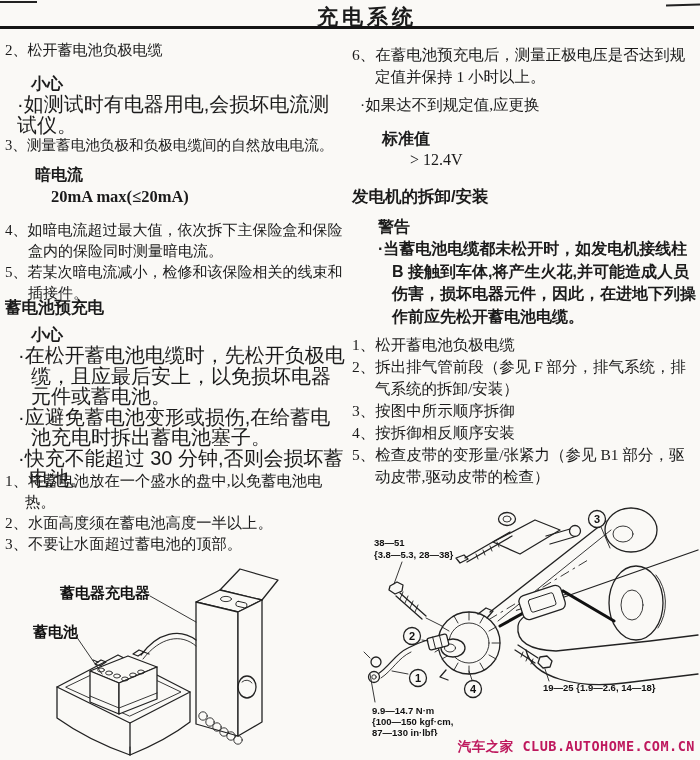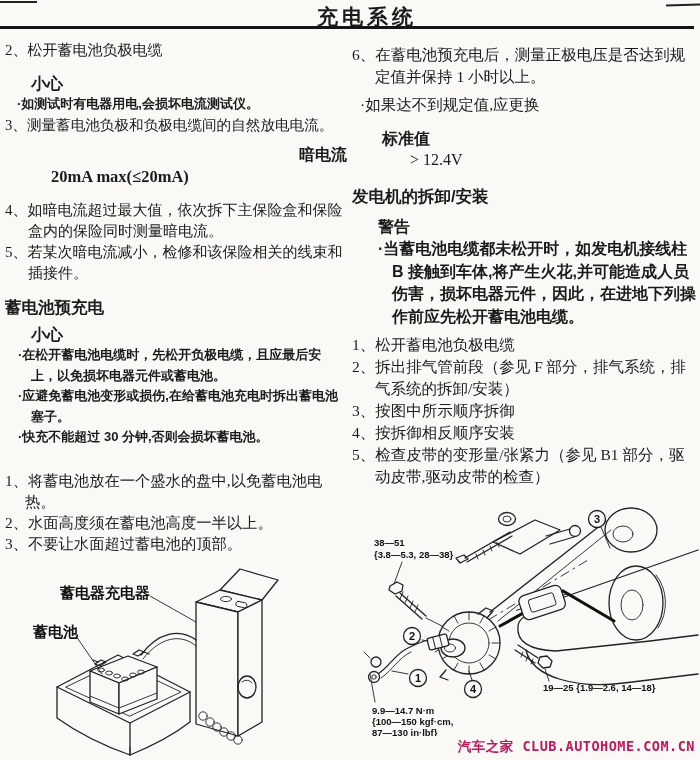--- a/index.html
+++ b/index.html
@@ -17,29 +17,29 @@
   }
   .rule-main{position:absolute;top:26px;left:0;width:694px;height:2.5px;background:#151515;}
   .rule-frag-tl{position:absolute;top:1px;left:0;width:37px;height:2px;background:#222;}
   .rule-frag-tr{position:absolute;top:4px;left:666px;width:34px;height:2px;background:#222;transform:rotate(-2deg);}
 
   
   .col{position:absolute;}
   .step{font-size:15px;line-height:21px;text-indent:-23px;padding-left:23px;}
   .stepR{font-size:15.5px;line-height:22px;text-indent:-23px;padding-left:23px;}
   .caution-title{font-family:"Liberation Sans",sans-serif;font-weight:bold;font-size:16px;line-height:21px;padding-left:26px;}
-  .caution-bullet{font-family:"Liberation Sans",sans-serif;font-weight:bold;font-size:13px;line-height:20.5px;text-indent:-13px;padding-left:26px;}
+  .caution-bullet{font-family:"Liberation Sans",sans-serif;font-weight:normal;font-size:20px;line-height:20.5px;text-indent:-13px;padding-left:26px;}
   .caution-bullet.flush{padding-left:12px;text-indent:0;}
   .spec-label{font-family:"Liberation Sans",sans-serif;font-weight:bold;font-size:16px;line-height:21px;padding-left:30px;}
   .spec-value{font-family:"Liberation Serif",serif;font-weight:bold;font-size:16.5px;line-height:23px;padding-left:46px;}
   .spec-value-plain{font-size:16px;line-height:22px;padding-left:58px;}
   .section-heading{font-family:"Liberation Sans",sans-serif;font-weight:bold;font-size:16.5px;line-height:22px;}
   .warn-bullet{font-family:"Liberation Sans",sans-serif;font-weight:bold;font-size:16px;line-height:22.5px;text-indent:-14px;padding-left:40px;}
   .warn-title{font-family:"Liberation Sans",sans-serif;font-weight:bold;font-size:16px;line-height:22px;padding-left:26px;}
-  .mb6{margin-bottom:6px;}.mb12{margin-bottom:12px;}.mt8{margin-top:8px;text-align:right;}
+  .mb6{margin-bottom:6px;}.mb12{margin-bottom:12px;}.mt8{margin-top:8px;}
 
   
   .diagram{position:absolute;}
   svg .ln{fill:none;stroke:#222;stroke-width:1.3;stroke-linecap:round;stroke-linejoin:round;}
   svg .ln-thin{fill:none;stroke:#222;stroke-width:0.9;stroke-linecap:round;}
   svg .ln-thick{fill:none;stroke:#111;stroke-width:3;stroke-linecap:round;}
   svg .fillw{fill:#faf9f6;stroke:#222;stroke-width:1.3;stroke-linejoin:round;}
   svg text.dlabel{font-family:"Liberation Sans",sans-serif;font-weight:bold;font-size:15px;fill:#111;}
   svg text.dspec{font-family:"Liberation Sans",sans-serif;font-weight:bold;font-size:9.5px;fill:#111;}
   svg text.dnum{font-family:"Liberation Sans",sans-serif;font-weight:bold;font-size:11px;fill:#111;text-anchor:middle;}

